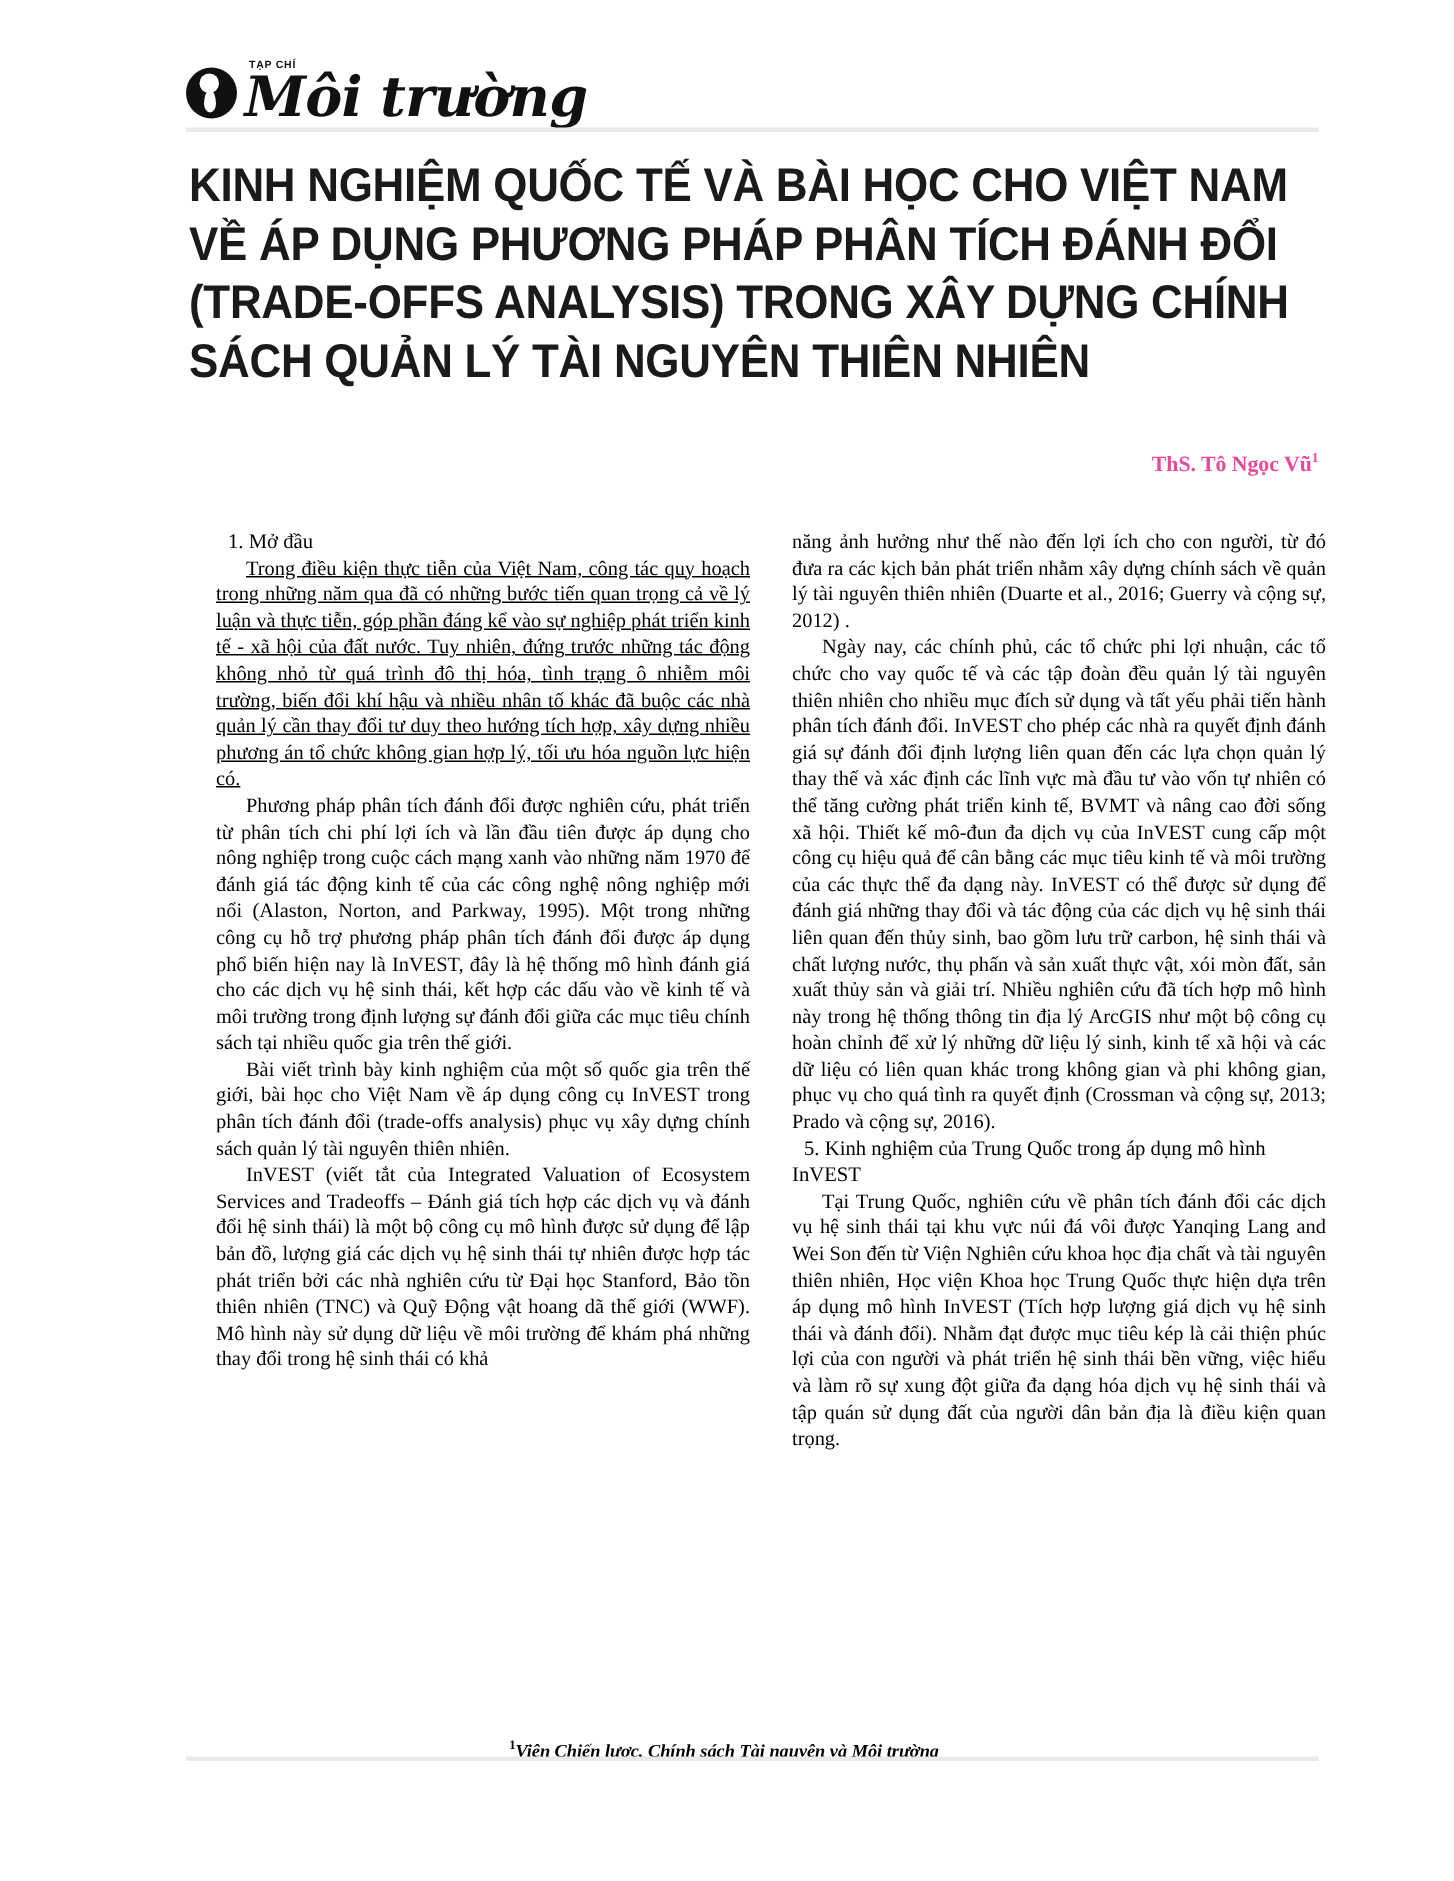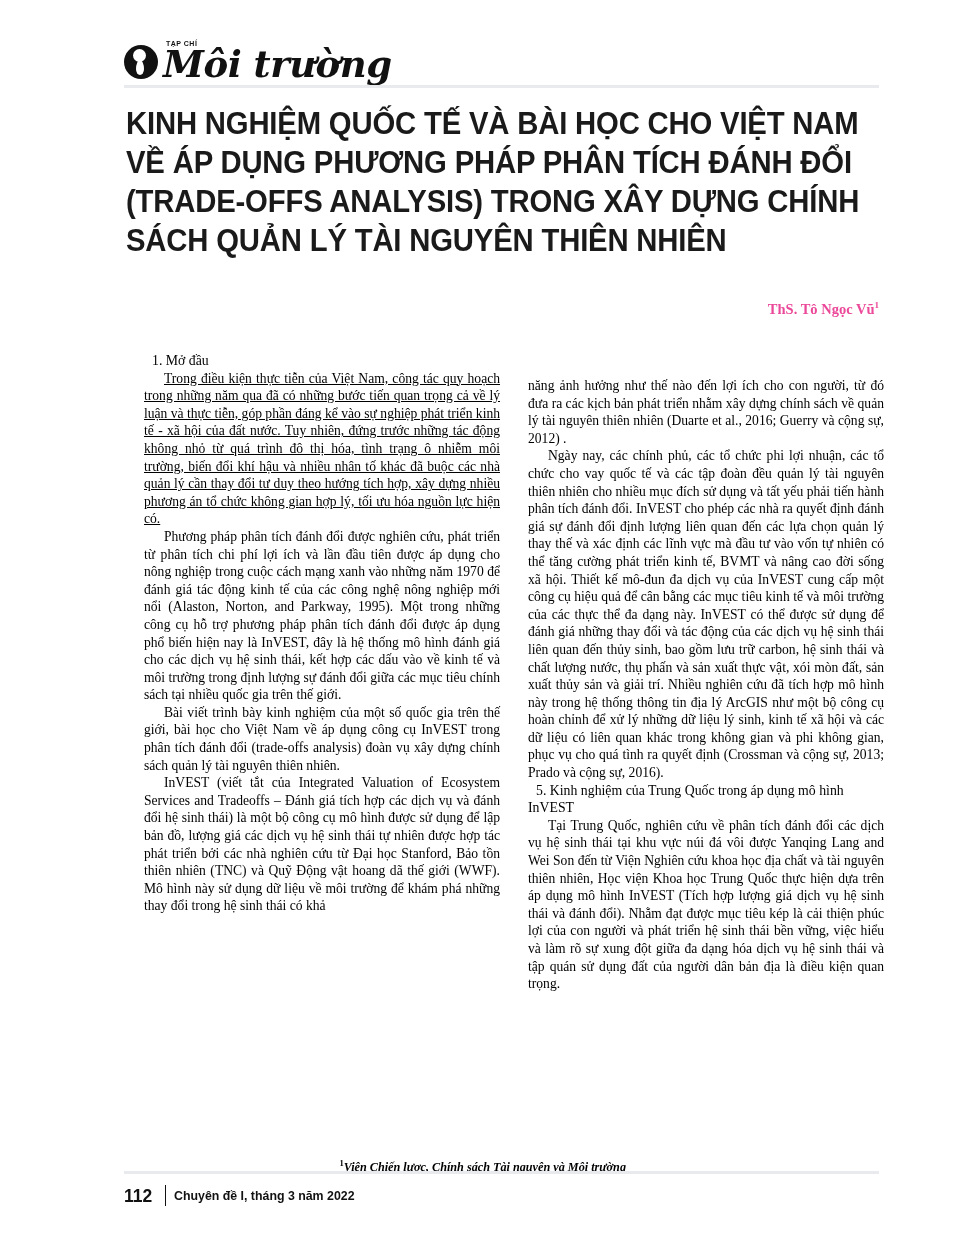--- a/index.html
+++ b/index.html
@@ -148,21 +148,21 @@
     margin: 0;
     font-family: "Liberation Serif", serif;
     font-size: 13.6px;
     line-height: 17.6px;
     text-align: justify;
     text-justify: inter-word;
     text-indent: 20px;
     color: #000000;
     hyphens: none;
   }
-  .col p.no-indent { text-indent: 0; margin-top: 25px; }
+  .col p.no-indent { text-indent: 0; }
   .col h2 {
     margin: 0;
     font-family: "Liberation Serif", serif;
     font-size: 13.8px;
     font-weight: normal;
     line-height: 17.6px;
     text-indent: 8px;
     color: #000000;
   }
   .gap-before { margin-top: 3px; text-decoration: underline; }
@@ -249,37 +249,32 @@
   <div class="author-line">
     <span>ThS. Tô Ngọc Vũ</span><sup>1</sup>
   </div>
 
   <div class="columns">
 
     <div class="col">
       <h2>1. Mở đầu</h2>
       <p class="gap-before">Trong điều kiện thực tiễn của Việt Nam, công tác quy hoạch trong những năm qua đã có những bước tiến quan trọng cả về lý luận và thực tiễn, góp phần đáng kể vào sự nghiệp phát triển kinh tế - xã hội của đất nước. Tuy nhiên, đứng trước những tác động không nhỏ từ quá trình đô thị hóa, tình trạng ô nhiễm môi trường, biến đổi khí hậu và nhiều nhân tố khác đã buộc các nhà quản lý cần thay đổi tư duy theo hướng tích hợp, xây dựng nhiều phương án tổ chức không gian hợp lý, tối ưu hóa nguồn lực hiện có.</p>
       <p>Phương pháp phân tích đánh đổi được nghiên cứu, phát triển từ phân tích chi phí lợi ích và lần đầu tiên được áp dụng cho nông nghiệp trong cuộc cách mạng xanh vào những năm 1970 để đánh giá tác động kinh tế của các công nghệ nông nghiệp mới nổi (Alaston, Norton, and Parkway, 1995). Một trong những công cụ hỗ trợ phương pháp phân tích đánh đổi được áp dụng phổ biến hiện nay là InVEST, đây là hệ thống mô hình đánh giá cho các dịch vụ hệ sinh thái, kết hợp các dấu vào về kinh tế và môi trường trong định lượng sự đánh đổi giữa các mục tiêu chính sách tại nhiều quốc gia trên thế giới.</p>
-      <p>Bài viết trình bày kinh nghiệm của một số quốc gia trên thế giới, bài học cho Việt Nam về áp dụng công cụ InVEST trong phân tích đánh đổi (trade-offs analysis) đoàn vụ xây dựng chính sách quản lý tài nguyên thiên nhiên.</p>
+      <p>Bài viết trình bày kinh nghiệm của một số quốc gia trên thế giới, bài học cho Việt Nam về áp dụng công cụ InVEST trong phân tích đánh đổi (trade-offs analysis) phục vụ xây dựng chính sách quản lý tài nguyên thiên nhiên.</p>
       <p>InVEST (viết tắt của Integrated Valuation of Ecosystem Services and Tradeoffs – Đánh giá tích hợp các dịch vụ và đánh đổi hệ sinh thái) là một bộ công cụ mô hình được sử dụng để lập bản đồ, lượng giá các dịch vụ hệ sinh thái tự nhiên được hợp tác phát triển bởi các nhà nghiên cứu từ Đại học Stanford, Bảo tồn thiên nhiên (TNC) và Quỹ Động vật hoang dã thế giới (WWF). Mô hình này sử dụng dữ liệu về môi trường để khám phá những thay đổi trong hệ sinh thái có khả</p>
     </div>
 
     <div class="col">
       <p class="no-indent">năng ảnh hưởng như thế nào đến lợi ích cho con người, từ đó đưa ra các kịch bản phát triển nhằm xây dựng chính sách về quản lý tài nguyên thiên nhiên (Duarte et al., 2016; Guerry và cộng sự, 2012) .</p>
       <p>Ngày nay, các chính phủ, các tổ chức phi lợi nhuận, các tổ chức cho vay quốc tế và các tập đoàn đều quản lý tài nguyên thiên nhiên cho nhiều mục đích sử dụng và tất yếu phải tiến hành phân tích đánh đổi. InVEST cho phép các nhà ra quyết định đánh giá sự đánh đổi định lượng liên quan đến các lựa chọn quản lý thay thế và xác định các lĩnh vực mà đầu tư vào vốn tự nhiên có thể tăng cường phát triển kinh tế, BVMT và nâng cao đời sống xã hội. Thiết kế mô-đun đa dịch vụ của InVEST cung cấp một công cụ hiệu quả để cân bằng các mục tiêu kinh tế và môi trường của các thực thể đa dạng này. InVEST có thể được sử dụng để đánh giá những thay đổi và tác động của các dịch vụ hệ sinh thái liên quan đến thủy sinh, bao gồm lưu trữ carbon, hệ sinh thái và chất lượng nước, thụ phấn và sản xuất thực vật, xói mòn đất, sản xuất thủy sản và giải trí. Nhiều nghiên cứu đã tích hợp mô hình này trong hệ thống thông tin địa lý ArcGIS như một bộ công cụ hoàn chỉnh để xử lý những dữ liệu lý sinh, kinh tế xã hội và các dữ liệu có liên quan khác trong không gian và phi không gian, phục vụ cho quá tình ra quyết định (Crossman và cộng sự, 2013; Prado và cộng sự, 2016).</p>
       <h2 class="gap-head">5. Kinh nghiệm của Trung Quốc trong áp dụng mô hình InVEST</h2>
       <p>Tại Trung Quốc, nghiên cứu về phân tích đánh đổi các dịch vụ hệ sinh thái tại khu vực núi đá vôi được Yanqing Lang and Wei Son đến từ Viện Nghiên cứu khoa học địa chất và tài nguyên thiên nhiên, Học viện Khoa học Trung Quốc thực hiện dựa trên áp dụng mô hình InVEST (Tích hợp lượng giá dịch vụ hệ sinh thái và đánh đổi). Nhằm đạt được mục tiêu kép là cải thiện phúc lợi của con người và phát triển hệ sinh thái bền vững, việc hiểu và làm rõ sự xung đột giữa đa dạng hóa dịch vụ hệ sinh thái và tập quán sử dụng đất của người dân bản địa là điều kiện quan trọng.</p>
     </div>
 
   </div>
 
   <div class="footnote">
     <sup>1</sup><span>Viện Chiến lược, Chính sách Tài nguyên và Môi trường</span>
   </div>
 
   <div class="footer-rule"></div>
-  <div class="footer">
-    <span class="footer-page">112</span>
-    <span class="footer-div"></span>
-    <span class="footer-text">Chuyên đề I, tháng 3 năm 2022</span>
-  </div>
 
 </div>
 
 </body></html>

